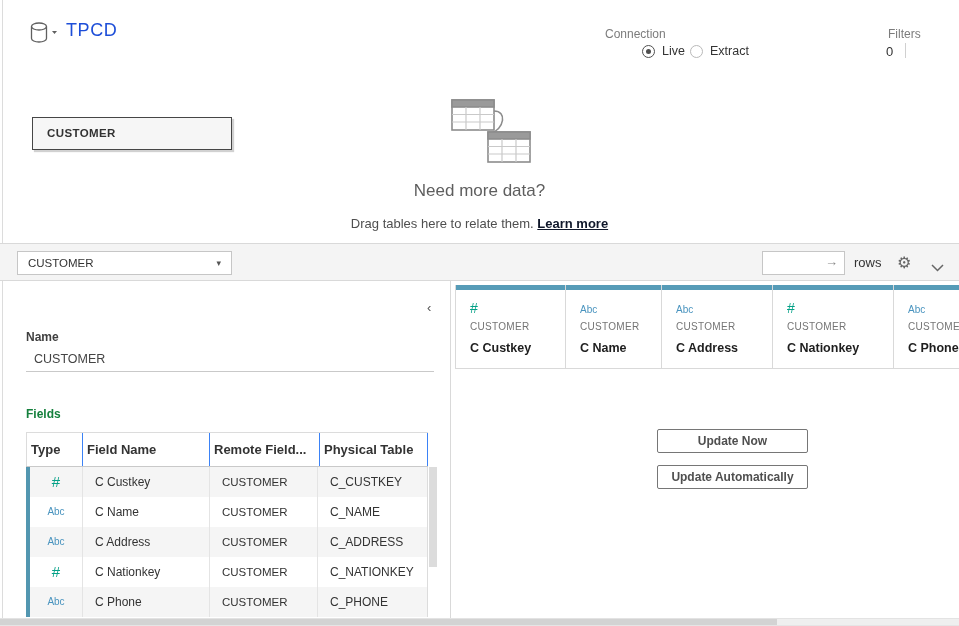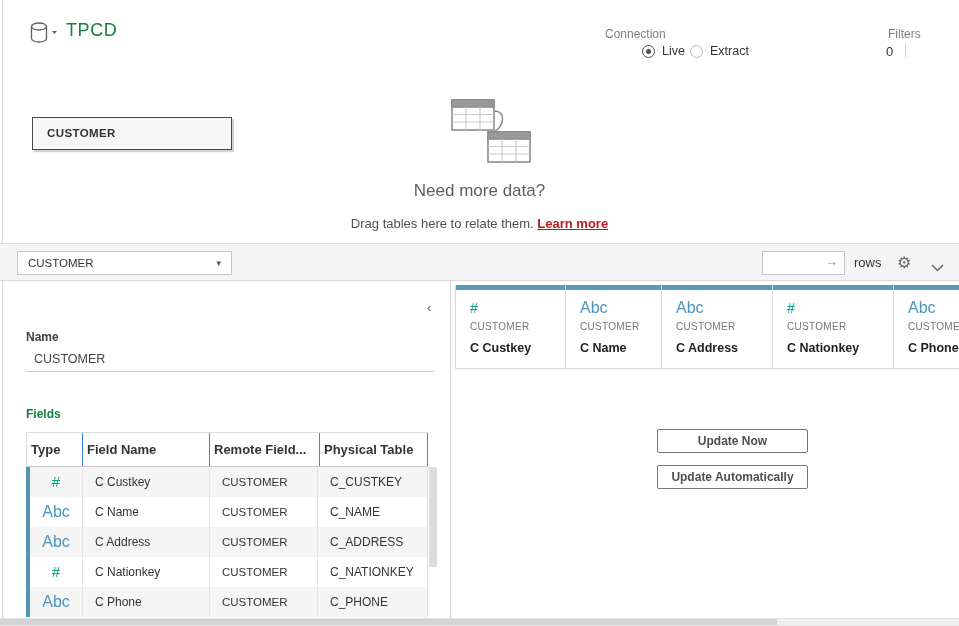--- a/index.html
+++ b/index.html
@@ -6,42 +6,42 @@
   html,body { background:#fff; }
   .app {
     position:relative; width:959px; height:626px; background:#fff; overflow:hidden;
     font-family:"Liberation Sans","DejaVu Sans",sans-serif; color:#333;
   }
   .abs { position:absolute; }
   .left-edge { left:2px; top:0; width:1px; height:626px; background:#dcdcdc; }
 
   
   .db-icon { left:30px; top:22px; width:32px; height:22px; cursor:pointer; }
-  .title { left:66px; top:20px; font-size:18px; color:#15803d; letter-spacing:.6px; }
+  .title { left:66px; top:20px; font-size:18px; color:#1d4ed8; letter-spacing:.6px; }
   .sec-label { font-size:12px; color:#7c7c7c; }
   .conn-label { left:605px; top:27px; }
   .radio-row { top:44px; display:flex; align-items:center; gap:7px; cursor:pointer; }
   .radio { width:13px; height:13px; border-radius:50%; border:1px solid #b9b9b9; background:#fff; position:relative; flex:none; }
   .radio.sel { border-color:#4f4f4f; }
   .radio.sel::after { content:""; position:absolute; inset:3px; border-radius:50%; background:#4f4f4f; }
   .radio-label { font-size:12.5px; color:#333; }
   .filters-label { left:888px; top:27px; }
   .filters-count { left:886px; top:44px; font-size:13px; color:#333; }
   .filters-div { left:905px; top:43px; width:1px; height:15px; background:#d0d0d0; }
   .filters-add { left:966px; top:44px; font-size:12.5px; cursor:pointer; }
 
   
   .pill { left:32px; top:117px; width:200px; height:33px; background:#f6f6f6;
     border:1px solid #464646; box-shadow:2px 2px 1px rgba(0,0,0,.18);
     font-size:11.5px; font-weight:bold; letter-spacing:.4px; color:#323232;
     line-height:31px; padding-left:14px; cursor:pointer; }
   .graphic { left:443px; top:98px; }
   .empty-title { left:0; top:181px; width:959px; text-align:center; font-size:17px; color:#5e5e5e; }
   .empty-sub { left:0; top:216px; width:959px; text-align:center; font-size:13px; color:#4f4f4f; }
-  .learn-more { color:#b91c1c; text-decoration:underline; font-weight:600; cursor:pointer; }
+  .learn-more { color:#0f172a; text-decoration:underline; font-weight:600; cursor:pointer; }
 
   
   .toolbar { left:0; top:243px; width:959px; height:38px; background:#f4f4f4;
     border-top:1px solid #d9d9d9; border-bottom:1px solid #d9d9d9; }
   .tbl-select { position:absolute; left:17px; top:7px; width:215px; height:24px; background:#fff;
     border:1px solid #c6c6c6; font-size:11.5px; color:#333; line-height:22px; padding-left:10px; cursor:pointer; }
   .tbl-select .caret { position:absolute; right:10px; top:0; font-size:9px; color:#555; line-height:22px; }
   .rows-input { position:absolute; left:762px; top:7px; width:83px; height:24px; background:#fff;
     border:1px solid #c6c6c6; }
   .rows-arrow { position:absolute; right:6px; top:2px; font-size:13px; color:#8a8a8a; }
@@ -65,21 +65,21 @@
   .w0{width:57px;} .w1{width:127px;} .w2{width:108px;} .w3{width:110px;}
   .fbody { border-left:4px solid #5296b0; }
   .frow { display:flex; height:30px; background:#fff; cursor:pointer; }
   .frow.alt { background:#f5f5f5; }
   .fc { border-right:1px solid #e4e4e4; line-height:30px; padding-left:12px; font-size:12px; color:#333; overflow:hidden; white-space:nowrap; }
   .fc.c0 { width:53px; padding:0; display:flex; align-items:center; justify-content:center; }
   .fc.c1 { width:127px; }
   .fc.c2 { width:108px; font-size:11.5px; }
   .fc.c3 { width:110px; border-right:1px solid #dcdcdc; }
   .ico-num { color:#04a187; font-size:15px; font-weight:normal; }
-  .ico-str { color:#4a94bf; font-size:16px; }
+  .ico-str { color:#4a94bf; font-size:10px; }
   .fscroll { left:429px; top:467px; width:8px; height:100px; background:#dcdcdc; cursor:pointer; }
 
   
   .grid-cols { left:455px; top:285px; width:504px; height:83px; display:flex; overflow:hidden; }
   .gcol { position:relative; flex:none; height:83px; border-left:1px solid #d9d9d9; cursor:pointer; }
   .gstripe { position:absolute; left:0; top:0; right:0; height:5px; background:#569bb7; }
   .gicon { position:absolute; left:14px; top:14px; }
   .gicon .ico-num { font-size:14px; }
   .gtable { position:absolute; left:14px; top:36px; font-size:10px; color:#757575; letter-spacing:.3px; }
   .gname { position:absolute; left:14px; top:56px; font-size:12.5px; font-weight:bold; color:#1e1e1e; white-space:nowrap; }

